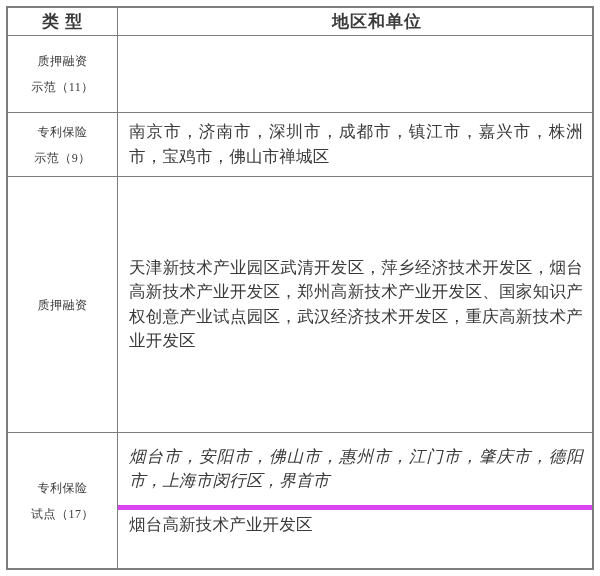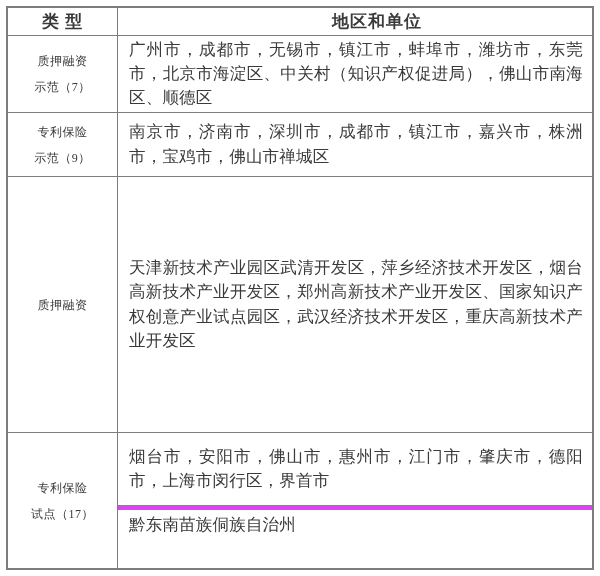--- a/index.html
+++ b/index.html
@@ -85,47 +85,42 @@
   .hdr .hcell {
     flex: 1 1 auto;
     display: flex;
     align-items: center;
     justify-content: center;
   }
   .r1 { height: 77px; }
   .r2 { height: 64px; }
   .r3 { height: 256px; }
   .c3a { height: 157px; }
-  .c4a { height: 72px; }
+  .c4a { height: 72px; font-style: italic; }
   .c4b { height: 35px; }
 </style>
 </head>
 <body>
 
 <div class="page">
   <div class="tbl">
 
     <div class="row hdr">
       <div class="col-type">
         <span>类 型</span>
       </div>
       <div class="hcell">
         <span>地区和单位</span>
       </div>
     </div>
 
     <div class="row r1">
       <div class="col-type">
         <span>质押融资</span>
-        <span>示范（7）</span>
-      </div>
-      <div class="col-region">
-        <div class="cell grow">
-          <p>广州市，成都市，无锡市，镇江市，蚌埠市，潍坊市，东莞市，北京市海淀区、中关村（知识产权促进局），佛山市南海区、顺德区</p>
-        </div>
+        <span>示范（11）</span>
       </div>
     </div>
 
     <div class="row r2">
       <div class="col-type">
         <span>专利保险</span>
         <span>示范（9）</span>
       </div>
       <div class="col-region">
         <div class="cell grow">
@@ -148,19 +143,19 @@
     <div class="row grow">
       <div class="col-type">
         <span>专利保险</span>
         <span>试点（17）</span>
       </div>
       <div class="col-region">
         <div class="cell c4a">
           <p>烟台市，安阳市，佛山市，惠州市，江门市，肇庆市，德阳市，上海市闵行区，界首市</p>
         </div>
         <div class="cell c4b">
-          <p>黔东南苗族侗族自治州</p>
+          <p>烟台高新技术产业开发区</p>
         </div>
       </div>
     </div>
 
   </div>
 </div>
 
 </body></html>

